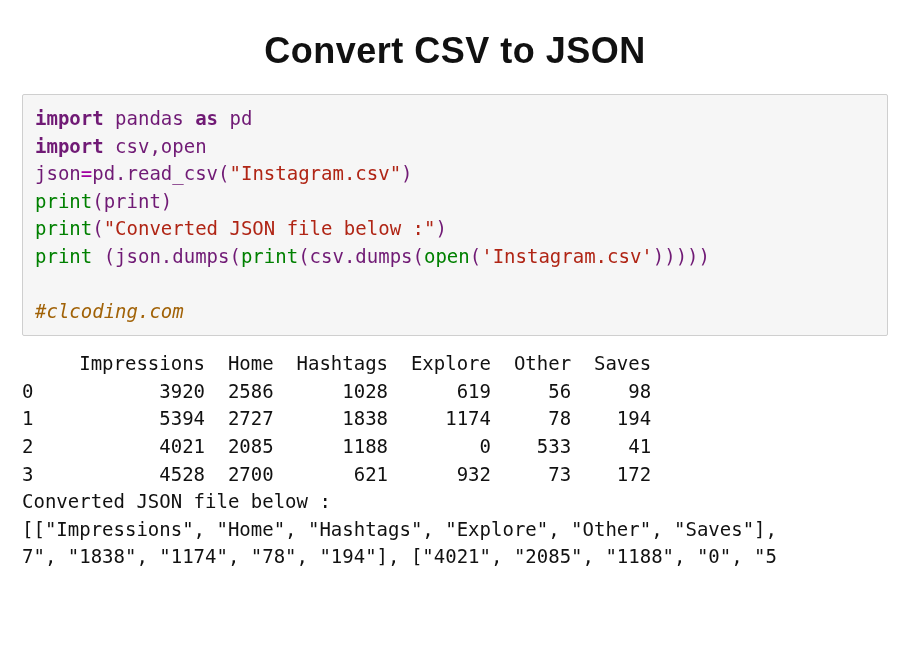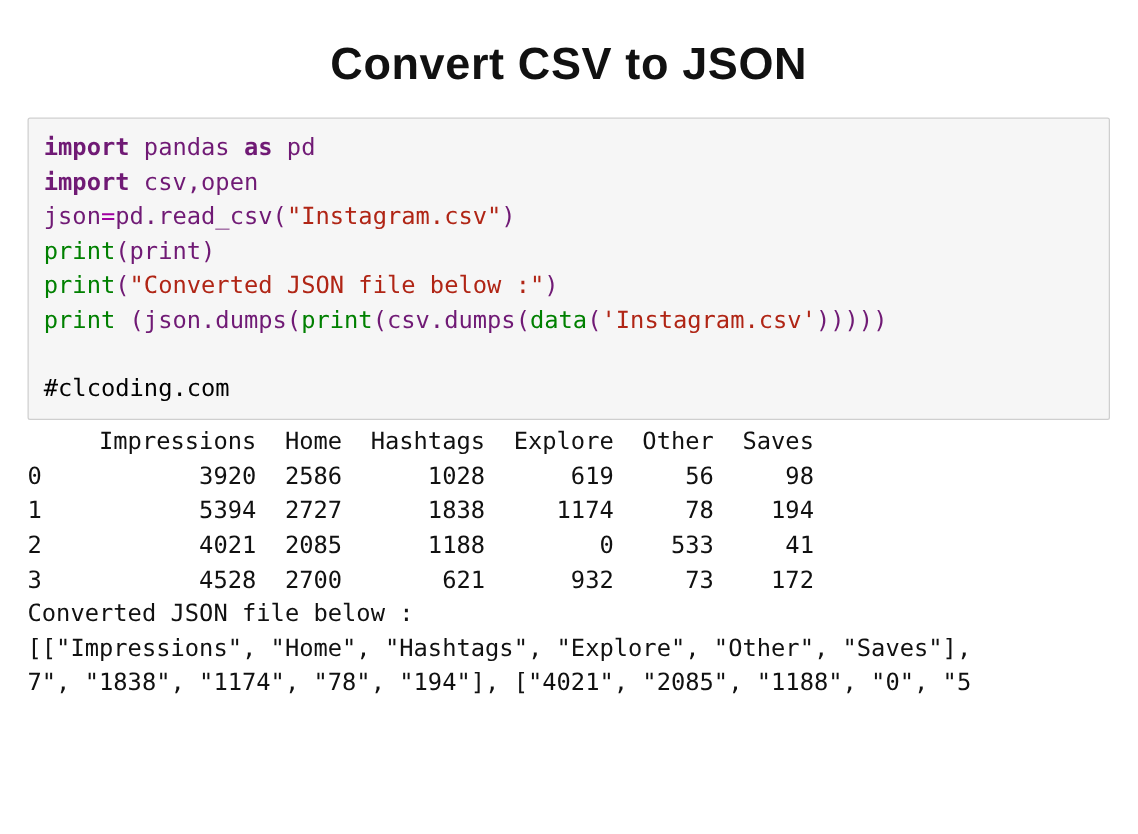--- a/index.html
+++ b/index.html
@@ -33,43 +33,43 @@
     font-size: 19px;
     line-height: 1.45;
     white-space: pre;
     overflow: hidden;
   }
   .tok-kw   { color: #701a75; font-weight: bold; }
   .tok-id   { color: #701a75; }
   .tok-op   { color: #a000a0; }
   .tok-str  { color: #b02515; }
   .tok-fn   { color: #008000; }
-  .tok-comment { color: #000000; }
+  .tok-comment { color: #a16207; font-style: italic; }
 
   .output {
     font-family: Consolas, "DejaVu Sans Mono", Menlo, monospace;
     font-size: 19px;
     line-height: 1.45;
     white-space: pre;
-    margin-top: 4px;
+    margin-top: 14px;
     color: #111;
   }
 </style>
 </head>
 <body>
 <div class="page">
 
 <h1 class="title">Convert CSV to JSON</h1>
 
 <div class="code-block"><span class="tok-kw">import</span><span class="tok-id"> pandas </span><span class="tok-kw">as</span><span class="tok-id"> pd</span>
 <span class="tok-kw">import</span><span class="tok-id"> csv,open</span>
 <span class="tok-id">json</span><span class="tok-op">=</span><span class="tok-id">pd.read_csv(</span><span class="tok-str">"Instagram.csv"</span><span class="tok-id">)</span>
 <span class="tok-fn">print</span><span class="tok-id">(print)</span>
 <span class="tok-fn">print</span><span class="tok-id">(</span><span class="tok-str">"Converted JSON file below :"</span><span class="tok-id">)</span>
-<span class="tok-fn">print</span><span class="tok-id"> (json.dumps(</span><span class="tok-fn">print</span><span class="tok-id">(csv.dumps(</span><span class="tok-fn">data</span><span class="tok-id">(</span><span class="tok-str">'Instagram.csv'</span><span class="tok-id">)))))</span>
+<span class="tok-fn">print</span><span class="tok-id"> (json.dumps(</span><span class="tok-fn">print</span><span class="tok-id">(csv.dumps(</span><span class="tok-fn">open</span><span class="tok-id">(</span><span class="tok-str">'Instagram.csv'</span><span class="tok-id">)))))</span>
 <span></span>
 <span class="tok-comment">#clcoding.com</span></div>
 
 <div class="output"><span>     Impressions  Home  Hashtags  Explore  Other  Saves</span>
 <span>0           3920  2586      1028      619     56     98</span>
 <span>1           5394  2727      1838     1174     78    194</span>
 <span>2           4021  2085      1188        0    533     41</span>
 <span>3           4528  2700       621      932     73    172</span>
 <span>Converted JSON file below :</span>
 <span>[["Impressions", "Home", "Hashtags", "Explore", "Other", "Saves"],</span>

